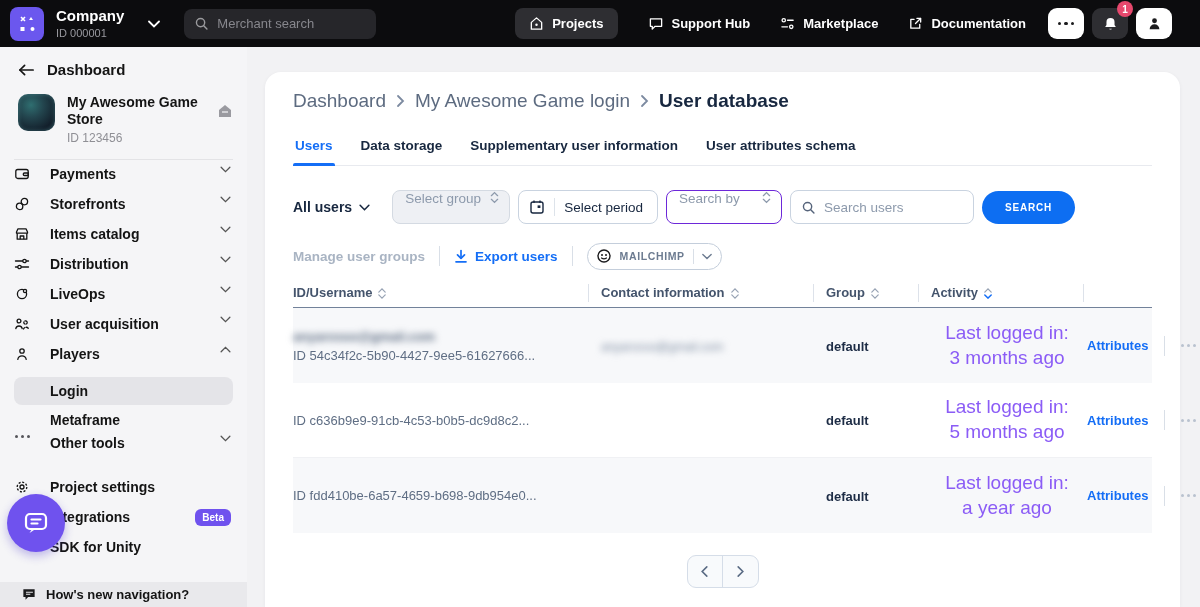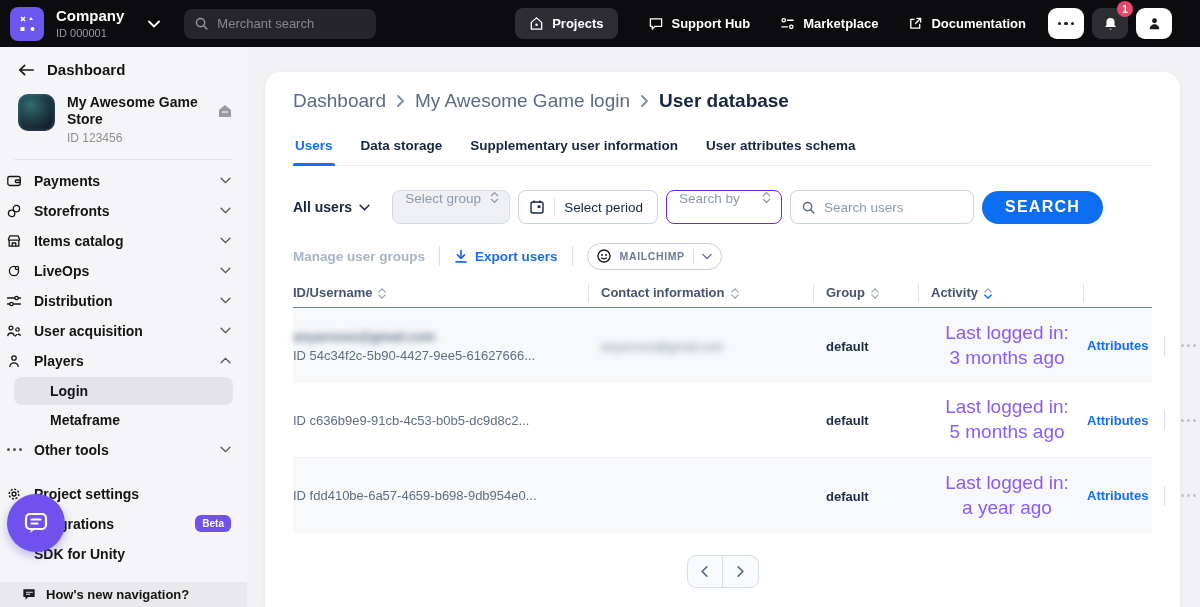--- a/index.html
+++ b/index.html
@@ -31,21 +31,21 @@
   
   .sidebar { position:absolute; left:0; top:47px; width:247px; height:560px; background:#f5f5f7; }
   .sb-back { display:flex; align-items:center; gap:12px; padding:14px 0 0 18px; color:#141414; font-size:15px; font-weight:700; cursor:pointer; }
   .sb-project { display:flex; align-items:flex-start; padding:16px 14px 0 18px; gap:12px; cursor:pointer; }
   .sb-avatar { width:37px; height:37px; border-radius:10px; background:radial-gradient(circle at 35% 30%, #2f6e70 0%, #23454e 35%, #131f2b 75%); flex:0 0 auto; box-shadow:inset 0 0 4px rgba(120,220,220,.35); }
   .sb-project-meta { flex:1; }
   .sb-project-name { color:#141414; font-size:14px; font-weight:700; line-height:1.2; }
   .sb-project-id { color:#8f8f95; font-size:12px; margin-top:3px; }
   .sb-home { margin-top:10px; }
   .sb-divider { height:1px; background:#e3e3e6; margin:14px 14px 6px 14px; }
-  .sb-item { display:flex; align-items:center; height:30px; padding:0 16px 0 6px; gap:12px; cursor:pointer; color:#141414; font-size:14px; font-weight:700; }
+  .sb-item { display:flex; align-items:flex-start; height:30px; padding:0 16px 0 14px; gap:20px; cursor:pointer; color:#141414; font-size:14px; font-weight:700; }
   .sb-item .sb-ic { width:16px; display:flex; justify-content:center; }
   .sb-item .lbl { flex:1; }
   .sb-sub { display:flex; align-items:center; height:28px; margin:1px 14px; padding-left:36px; border-radius:8px; color:#141414; font-size:14px; font-weight:700; cursor:pointer; }
   .sb-sub.selected { background:#e4e4e8; }
   .sb-gap { height:14px; }
   .beta { background:#6f52ee; color:#fff; font-size:10px; font-weight:700; border-radius:6px; padding:3px 7px; }
   .sb-footer { position:absolute; left:0; bottom:0; width:247px; height:25px; background:#e9e9ec; display:flex; align-items:center; gap:10px; padding:0 0 0 22px; color:#141414; font-size:13px; font-weight:700; cursor:pointer; }
   .chat-fab { position:absolute; left:7px; top:494px; width:58px; height:58px; border-radius:50%; background:#6f52ee; display:flex; align-items:center; justify-content:center; z-index:60; cursor:pointer; box-shadow:0 4px 10px rgba(60,40,200,.3); }
   .mini-dots { display:flex; gap:3px; width:16px; justify-content:center; }
   .mini-dots i { width:3px; height:3px; border-radius:50%; background:#55555a; }
@@ -65,21 +65,21 @@
   .all-users { display:flex; align-items:center; gap:7px; font-size:14px; font-weight:700; color:#17273f; margin-right:14px; cursor:pointer; }
   .sel { height:34px; border:1px solid #6d28d9; border-radius:8px; display:flex; align-items:flex-start; padding:0 10px 0 12px; font-size:13.5px; color:#8d9aac; cursor:pointer; background:#fff; justify-content:space-between; }
   .sel.dim { background:#eef0f4; border-color:#d4dae2; }
   .sel-group { width:118px; }
   .sel-searchby { width:116px; }
   .period-btn { height:34px; border:1px solid #c9d3e0; border-radius:8px; background:#fff; display:flex; align-items:center; padding:0 14px 0 10px; gap:9px; font-size:13.5px; font-weight:500; color:#17273f; cursor:pointer; }
   .period-sep { width:1px; height:18px; background:#dde3ea; }
   .search-input { height:34px; width:184px; border:1px solid #c9d3e0; border-radius:8px; background:#fff; display:flex; align-items:center; padding:0 10px; gap:8px; }
   .search-input input { border:none; outline:none; font-size:13.5px; color:#17273f; width:135px; font-family:inherit; }
   .search-input input::placeholder { color:#8d9aac; }
-  .search-btn { height:33px; padding:0 23px; border:none; border-radius:17px; background:#0d6ef2; color:#fff; font-size:16px; font-weight:700; letter-spacing:.08em; cursor:pointer; font-family:inherit; }
+  .search-btn { height:33px; padding:0 23px; border:none; border-radius:17px; background:#0d6ef2; color:#fff; font-size:10px; font-weight:700; letter-spacing:.08em; cursor:pointer; font-family:inherit; }
 
   .actions { display:flex; align-items:center; gap:14px; margin-top:18px; height:28px; }
   .act-disabled { color:#a9b4c3; font-size:13.5px; font-weight:700; }
   .vsep { width:1px; height:20px; background:#d9dfe7; }
   .export { display:flex; align-items:center; gap:7px; color:#146ef6; font-size:13.5px; font-weight:700; cursor:pointer; }
   .mailchimp { height:27px; border:1px solid #c4cedb; border-radius:15px; display:flex; align-items:center; gap:8px; padding:0 9px 0 8px; cursor:pointer; }
   .mc-label { font-size:10.5px; font-weight:700; letter-spacing:.06em; color:#6c7b90; }
   .mc-sep { width:1px; height:15px; background:#d9dfe7; }
 
   .table { margin-top:8px; }
@@ -262,43 +262,43 @@
         </svg>
       </span>
     <span class="lbl">Items catalog</span>
     <svg width="11" height="7" viewBox="0 0 12 8">
         <polyline points="1,1.5 6,6.5 11,1.5" fill="none" stroke="#555" stroke-width="1.5" stroke-linecap="round"></polyline>
       </svg>
   </div>
   <div class="sb-item">
     <span class="sb-ic">
         <svg width="16" height="16" viewBox="0 0 16 16">
-          <g stroke="#141414" stroke-width="1.3" fill="none">
-            <circle cx="8" cy="8" r="4.6"></circle>
-            <circle cx="11" cy="5" r="1.6" fill="#f5f5f7"></circle>
-          </g>
-        </svg>
-      </span>
-    <span class="lbl">LiveOps</span>
-    <svg width="11" height="7" viewBox="0 0 12 8">
-        <polyline points="1,1.5 6,6.5 11,1.5" fill="none" stroke="#555" stroke-width="1.5" stroke-linecap="round"></polyline>
-      </svg>
-  </div>
-  <div class="sb-item">
-    <span class="sb-ic">
-        <svg width="16" height="16" viewBox="0 0 16 16">
           <g stroke="#141414" stroke-width="1.3" fill="none" stroke-linecap="round">
             <line x1="1.5" y1="5" x2="14.5" y2="5"></line>
             <circle cx="10.5" cy="5" r="1.7" fill="#f5f5f7"></circle>
             <line x1="1.5" y1="11" x2="14.5" y2="11"></line>
             <circle cx="5.5" cy="11" r="1.7" fill="#f5f5f7"></circle>
           </g>
         </svg>
       </span>
     <span class="lbl">Distribution</span>
+    <svg width="11" height="7" viewBox="0 0 12 8">
+        <polyline points="1,1.5 6,6.5 11,1.5" fill="none" stroke="#555" stroke-width="1.5" stroke-linecap="round"></polyline>
+      </svg>
+  </div>
+  <div class="sb-item">
+    <span class="sb-ic">
+        <svg width="16" height="16" viewBox="0 0 16 16">
+          <g stroke="#141414" stroke-width="1.3" fill="none">
+            <circle cx="8" cy="8" r="4.6"></circle>
+            <circle cx="11" cy="5" r="1.6" fill="#f5f5f7"></circle>
+          </g>
+        </svg>
+      </span>
+    <span class="lbl">LiveOps</span>
     <svg width="11" height="7" viewBox="0 0 12 8">
         <polyline points="1,1.5 6,6.5 11,1.5" fill="none" stroke="#555" stroke-width="1.5" stroke-linecap="round"></polyline>
       </svg>
   </div>
   <div class="sb-item">
     <span class="sb-ic">
         <svg width="16" height="16" viewBox="0 0 16 16">
           <g stroke="#141414" stroke-width="1.3" fill="none" stroke-linecap="round">
             <circle cx="5" cy="5" r="1.9"></circle>
             <path d="M1.8 12.5 a3.3 3.3 0 0 1 6.4 0"></path>

